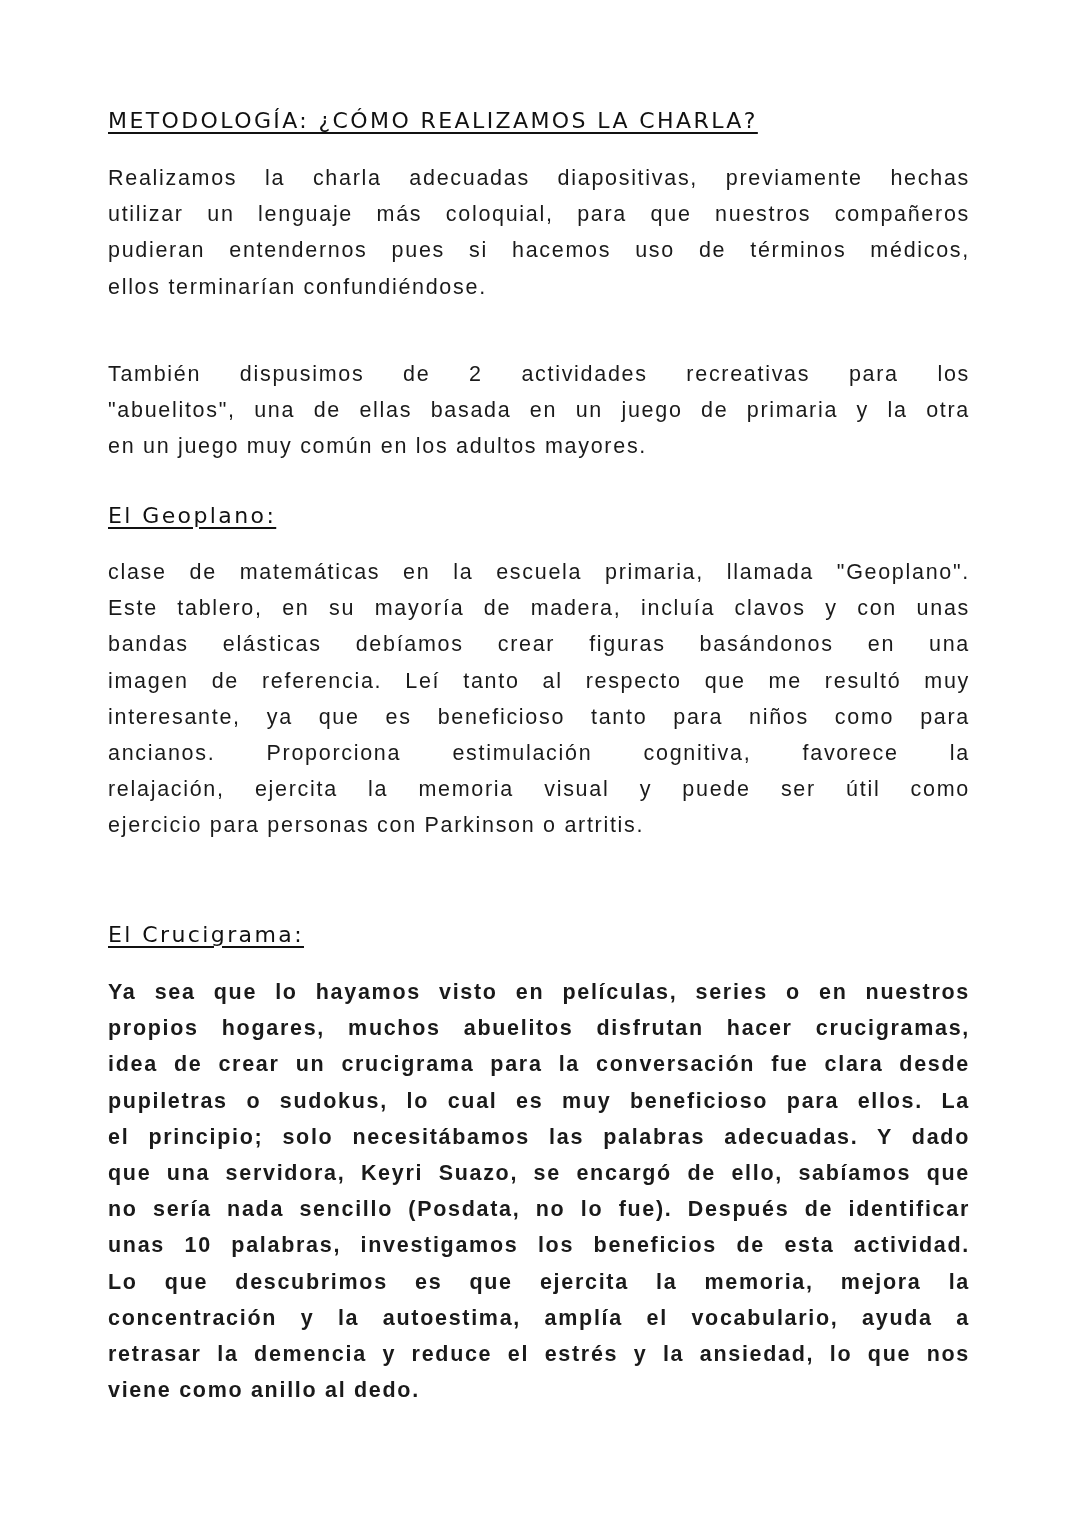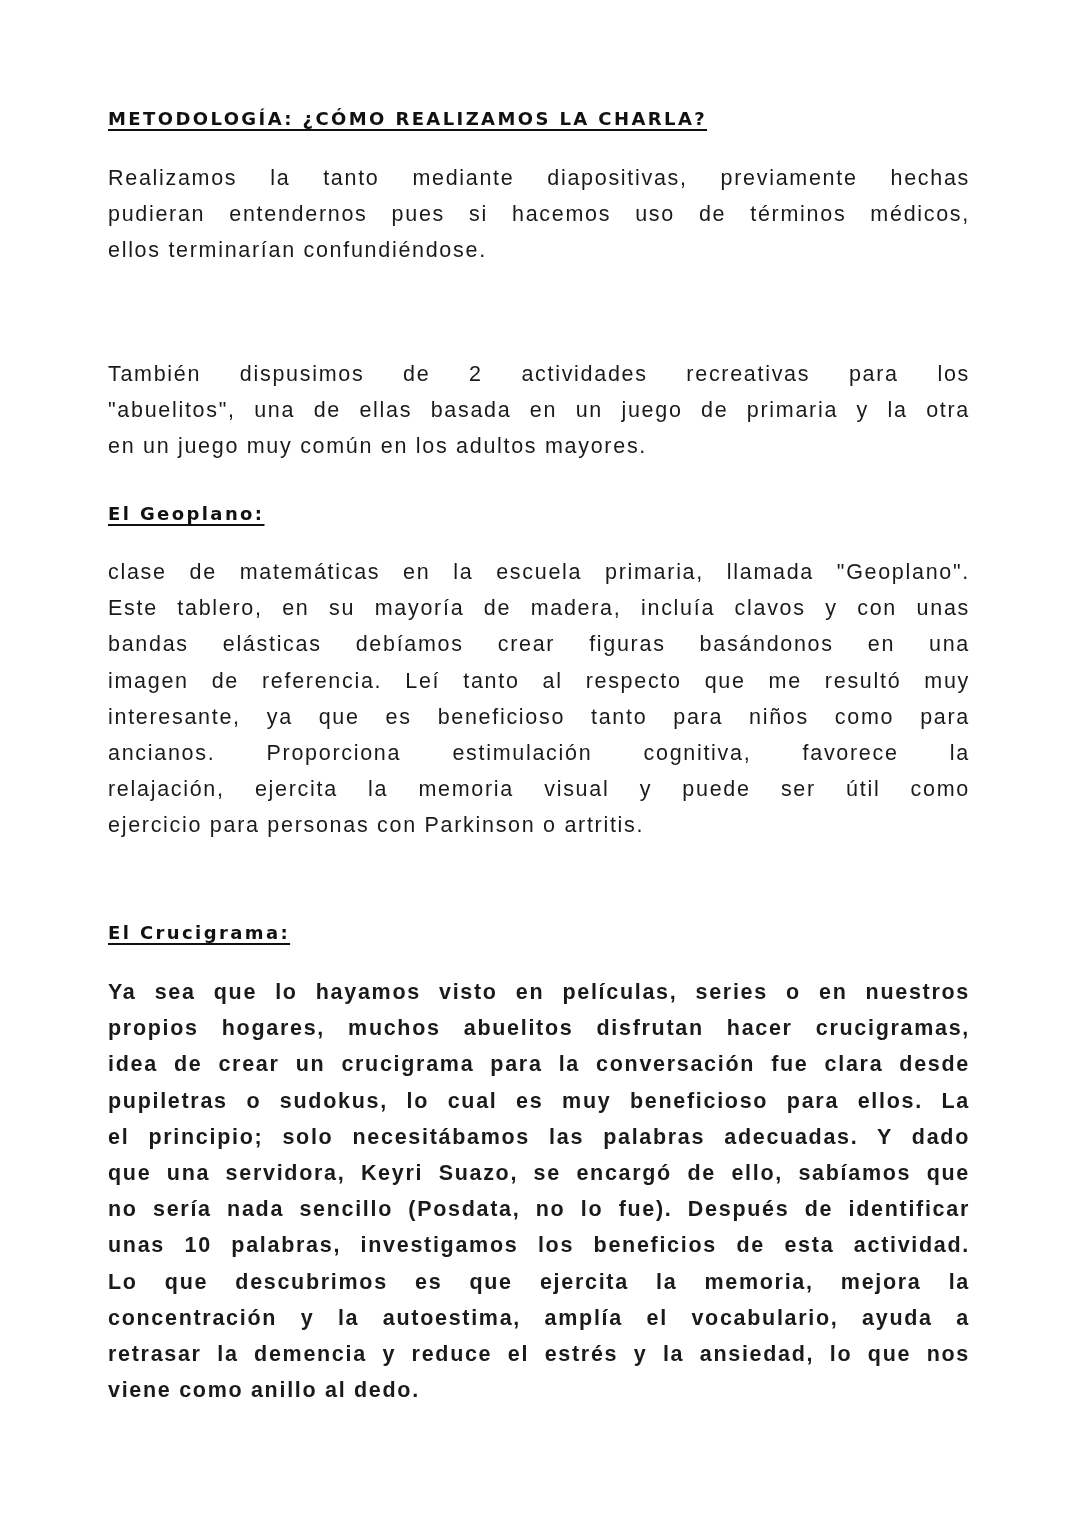--- a/index.html
+++ b/index.html
@@ -5,41 +5,42 @@
     html, body { margin: 0; padding: 0; background: #ffffff; }
     body { width: 1080px; height: 1527px; position: relative; overflow: hidden; }
     .page {
       position: absolute; left: 108px; top: 0; width: 862px;
       font-family: "Liberation Sans", sans-serif;
       color: #141414;
     }
     .h {
       position: absolute; left: 0;
       font-family: "DejaVu Sans", sans-serif;
-      font-weight: bold; font-size: 18px; letter-spacing: 2.4px;
+      font-weight: normal; font-size: 22px; letter-spacing: 2.4px;
       text-decoration: underline; text-decoration-thickness: 2px; text-underline-offset: 4px;
       white-space: nowrap; color: #111;
     }
     .p {
       position: absolute; left: 0; width: 862px;
       font-size: 21.5px; line-height: 36.2px; letter-spacing: 1.7px;
       text-align: justify; color: #1a1a1a;
     }
     .line { display: block; text-align: justify; text-align-last: justify; white-space: nowrap; height: 36.2px; }
     .line.last { text-align-last: left; }
   </style>
 </head>
 <body>
 
 <div class="page">
 
   <div class="h" style="top:108px;">METODOLOGÍA: ¿CÓMO REALIZAMOS LA CHARLA?</div>
 
   <div class="p" style="top:160px;">
-    <span class="line">Realizamos la tanto mediante diapositivas, previamente hechas</span>
+    <span class="line">Realizamos la charla adecuadas diapositivas, previamente hechas</span>
+    <span class="line">utilizar un lenguaje más coloquial, para que nuestros compañeros</span>
     <span class="line">pudieran entendernos pues si hacemos uso de términos médicos,</span>
     <span class="line last">ellos terminarían confundiéndose.</span>
   </div>
 
   <div class="p" style="top:356px;">
     <span class="line">También dispusimos de 2 actividades recreativas para los</span>
     <span class="line">"abuelitos", una de ellas basada en un juego de primaria y la otra</span>
     <span class="line last">en un juego muy común en los adultos mayores.</span>
   </div>
 

